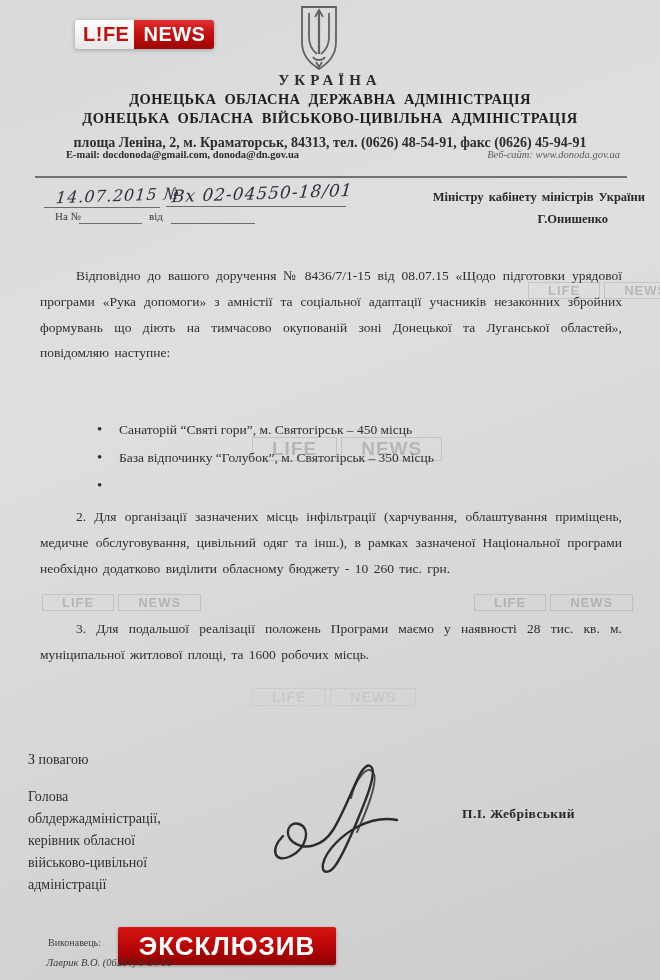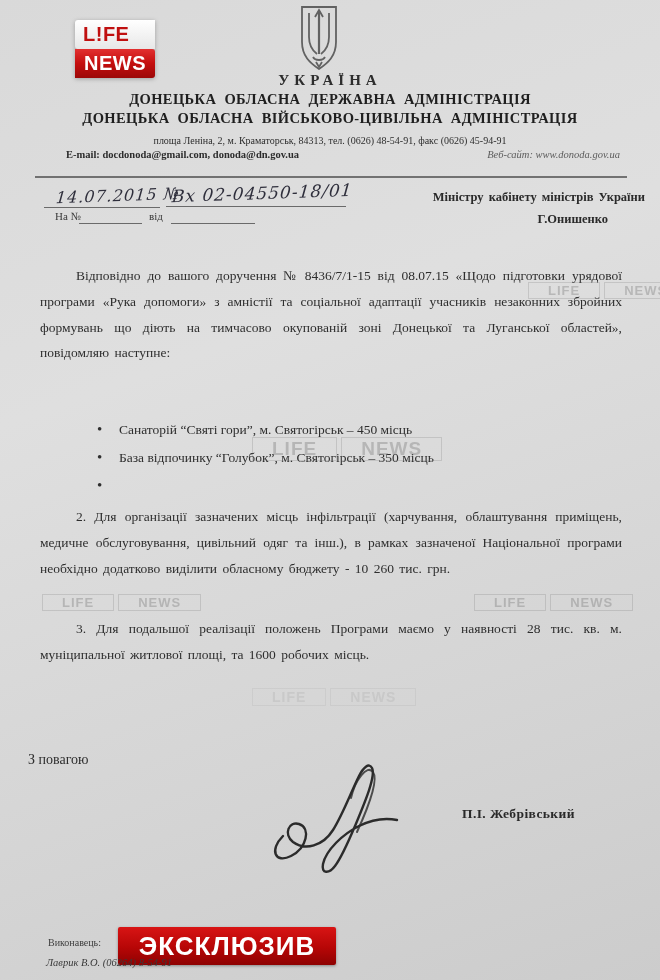--- a/index.html
+++ b/index.html
@@ -4,34 +4,34 @@
 <style>
   html,body{margin:0;padding:0;background:#8a8a8a;}
   .page{
     position:relative;width:660px;height:980px;margin:0 auto;overflow:hidden;
     background:linear-gradient(160deg,#d9d9d9 0%,#dfdfdf 35%,#d5d5d5 70%,#cccccc 100%);
     font-family:"Liberation Serif",serif;color:#333;
   }
   .abs{position:absolute;}
 
   
-  .logo{display:flex;left:75px;top:20px;filter:drop-shadow(0 1px 2px rgba(0,0,0,.28));flex-direction:column;}
+  .logo{display:flex;left:75px;top:20px;filter:drop-shadow(0 1px 2px rgba(0,0,0,.28));}
   .logo-life{background:linear-gradient(#ffffff,#e7e7e7);color:#c01010;
     font:800 20px/29px "Liberation Sans",sans-serif;padding:0 5px 0 8px;border-radius:3px 0 0 3px;letter-spacing:.5px;}
   .logo-news{background:linear-gradient(#e23030 0%,#c40e0e 50%,#9c0707 100%);color:#fff;
     font:800 20px/29px "Liberation Sans",sans-serif;padding:0 9px;border-radius:0 3px 3px 0;letter-spacing:.5px;}
 
   
   .emblem{left:296px;top:6px;}
   .country{left:0;top:72px;width:660px;text-align:center;font-weight:bold;font-size:15px;
     letter-spacing:5px;color:#2d2d2d;}
   .org{left:0;width:660px;text-align:center;font-weight:bold;color:#1f1f1f;
     font-size:14.5px;letter-spacing:.4px;word-spacing:4px;}
   .org1{top:91px;} .org2{top:110px;}
-  .addr{left:0;top:135px;width:660px;text-align:center;font-weight:normal;font-size:10px;color:#2c2c2c;}
+  .addr{left:0;top:135px;width:660px;text-align:center;font-weight:bold;font-size:14px;color:#2c2c2c;}
   .email{left:66px;top:149px;font-weight:bold;font-size:10.5px;color:#2c2c2c;}
   .web{left:420px;top:149px;width:200px;text-align:right;font-size:10.5px;color:#5c5c5c;font-style:italic;}
   .rule{left:35px;top:176px;width:592px;height:2px;background:#4e4e4e;opacity:.75;}
 
   
   .hand{font-family:"DejaVu Serif",serif;font-style:italic;color:#2f2f3c;
     transform:rotate(-2deg) skewX(-7deg);letter-spacing:1px;}
   .hand-date{left:56px;top:186px;font-size:16px;}
   .hand-num{left:172px;top:183px;font-size:17px;}
   .uline{border-bottom:1px solid #6a6a6a;height:1px;}
@@ -157,20 +157,27 @@
   <div class="abs wm wm4">
     <span>LIFE</span>
       <span>NEWS</span>
   </div>
   <div class="abs wm wm5">
     <span>LIFE</span>
       <span>NEWS</span>
   </div>
 
   <div class="abs salut">З повагою</div>
+  <div class="abs titles">
+    <div>Голова</div>
+    <div>облдержадміністрації,</div>
+    <div>керівник обласної</div>
+    <div>військово-цивільної</div>
+    <div>адміністрації</div>
+  </div>
   <div class="abs sig">
     <svg width="175" height="125" viewBox="0 0 175 125" fill="none" stroke="#2b2b2b" stroke-linecap="round">
       <path stroke-width="2.4" d="M28,78 C14,92 20,106 36,98 C52,90 56,70 44,66 C34,63 28,76 38,84 C50,93 68,88 78,72 C88,56 96,34 104,18 C108,10 114,4 117,10 C121,18 110,44 100,68 C92,87 86,100 80,108 C74,116 66,116 68,106 C71,92 88,76 104,68 C118,61 132,60 142,62"></path>
       <path stroke-width="2" opacity="0.8" d="M96,40 C100,22 112,6 118,14 C124,22 112,52 102,74"></path>
     </svg>
   </div>
   <div class="abs sig-name">П.І. Жебрівський</div>
 
   <div class="abs badge">ЭКСКЛЮЗИВ</div>
   <div class="abs exec-label">Виконавець:</div>

